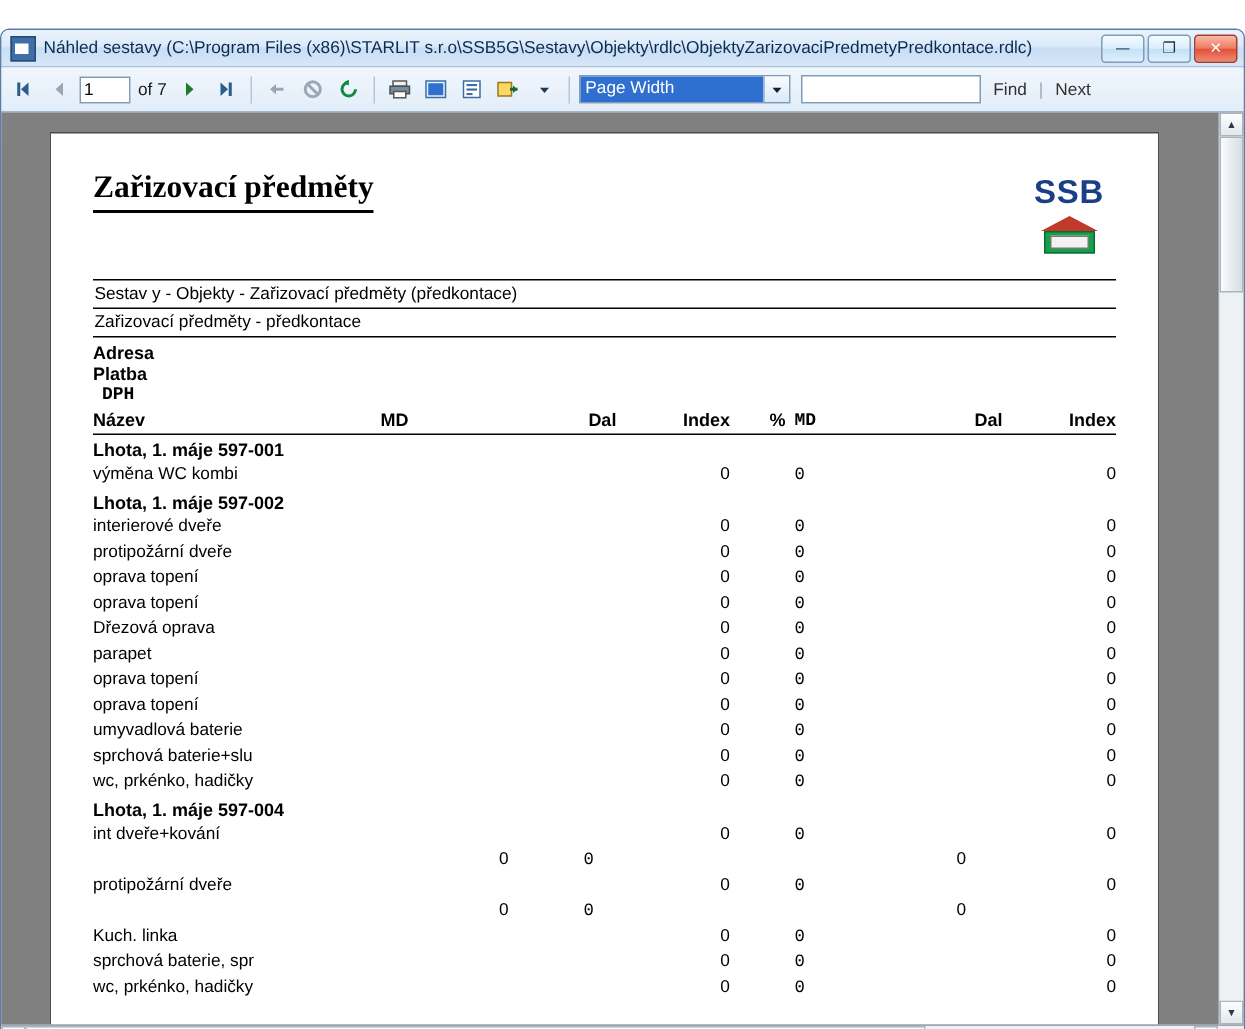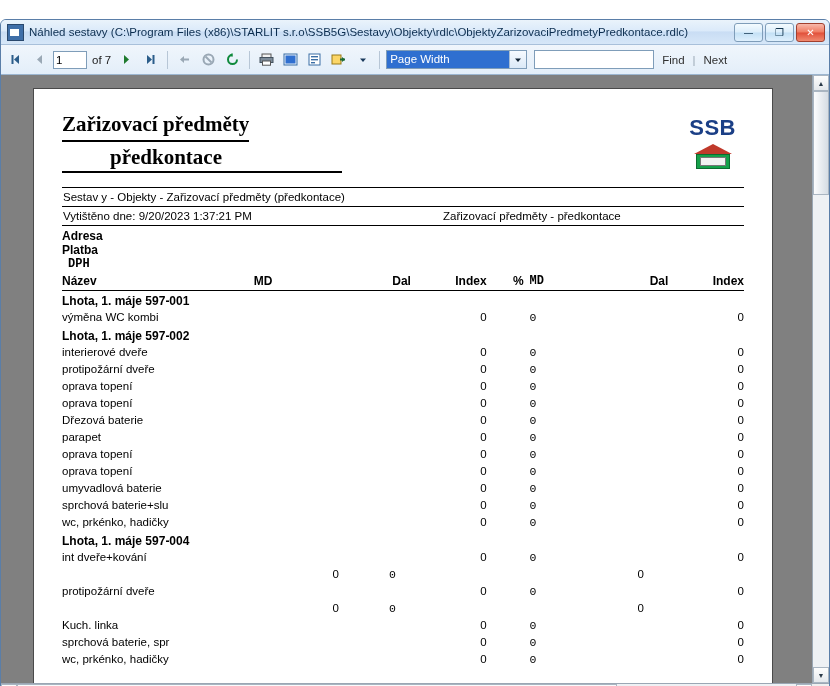--- a/index.html
+++ b/index.html
@@ -487,38 +487,36 @@
     <span class="tb-link">Next</span>
   </div>
 
   <div class="viewport">
     <div class="doc-scroll">
       <div class="page">
 
         <div class="rpt-head">
           <div class="rpt-title">
             <span class="l1">Zařizovací předměty</span>
-            <span class="l2">předkontace</span>
           </div>
           <div class="logo-box">
             <div class="logo-text">SSB</div>
             <div class="logo-mark">
               <div class="roof"></div>
                 <div class="body"></div>
                 <div class="win"></div>
             </div>
           </div>
         </div>
 
         <div class="meta-row first">
           <div class="meta-left">Sestav y - Objekty - Zařizovací předměty (předkontace)</div>
         </div>
 
         <div class="meta-row">
-          <div class="meta-left">Vytištěno dne: 9/20/2023 1:37:21 PM</div>
           <div class="meta-right">Zařizovací předměty - předkontace</div>
         </div>
 
         <div class="col-head">
           <div class="c-name">Adresa</div>
           <div class="c-md">Platba</div>
           <div class="c-dal"></div>
           <div class="c-index"></div>
           <div class="c-gap"></div>
           <div class="c-pct"></div>
@@ -591,21 +589,21 @@
               <div class="c-md"></div>
               <div class="c-dal"></div>
               <div class="c-index">0</div>
               <div class="c-gap"></div>
               <div class="c-pct"></div>
               <div class="c-md2">0</div>
               <div class="c-dal2"></div>
               <div class="c-index2">0</div>
             </div>
             <div class="item-row">
-              <div class="c-name">Dřezová baterie</div>
+              <div class="c-name">Dřezová oprava</div>
               <div class="c-md"></div>
               <div class="c-dal"></div>
               <div class="c-index">0</div>
               <div class="c-gap"></div>
               <div class="c-pct"></div>
               <div class="c-md2">0</div>
               <div class="c-dal2"></div>
               <div class="c-index2">0</div>
             </div>
             <div class="item-row">

